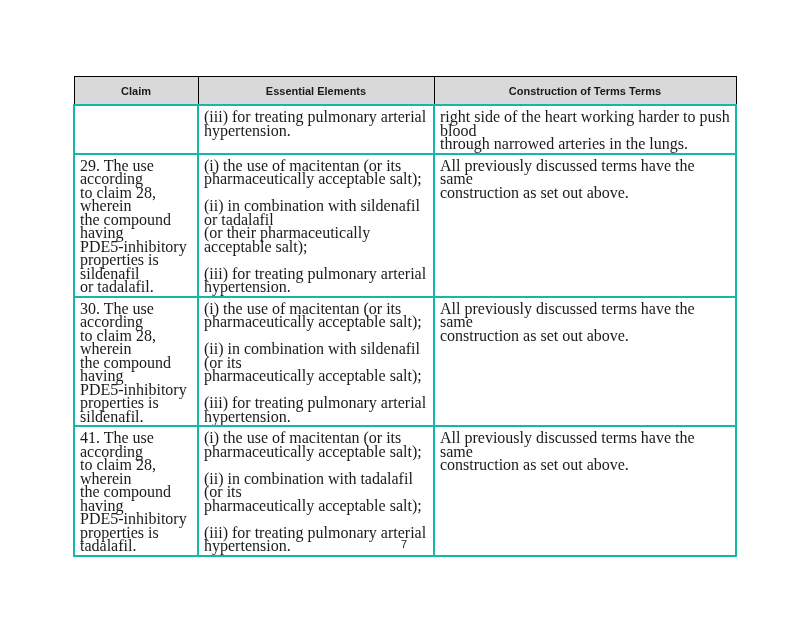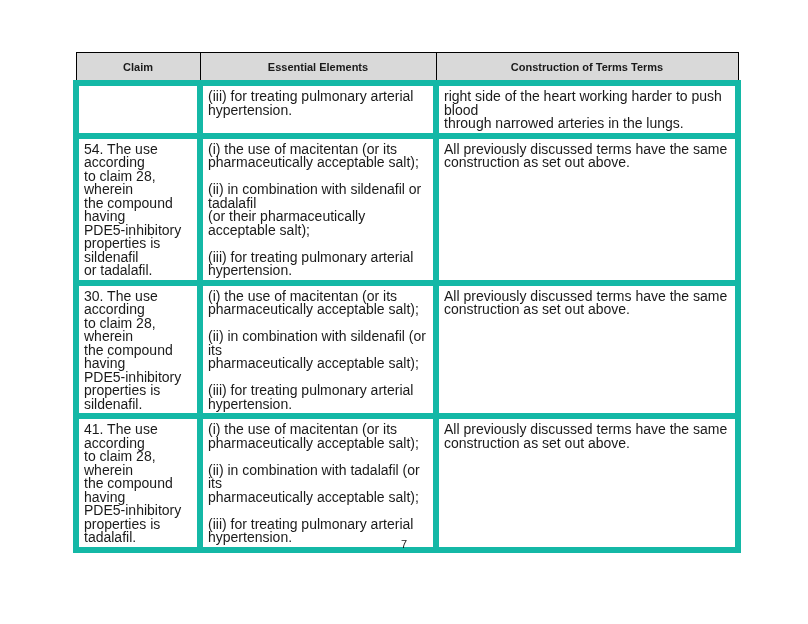--- a/index.html
+++ b/index.html
@@ -11,48 +11,49 @@
     width: 808px;
     height: 624px;
     position: relative;
     font-family: "Liberation Sans", "DejaVu Sans", sans-serif;
     color: #1a1a1a;
     overflow: hidden;
   }
   .doc-table {
     position: absolute;
     left: 73px;
-    top: 52px;
+    top: 76px;
     width: 662px;
     table-layout: fixed;
     border-collapse: collapse;
     border: 1.5px solid #000000;
   }
   .doc-table col.c1 { width: 124px; }
   .doc-table col.c2 { width: 236px; }
   .doc-table col.c3 { width: 302px; }
   .doc-table th {
     height: 23px;
     background: #d9d9d9;
     border: 1px solid #000000;
     border-bottom-width: 1.5px;
     font-size: 11px;
     font-weight: bold;
     text-align: center;
     vertical-align: middle;
     padding: 2px 4px;
   }
   .doc-table td {
-    border: 6px solid #14b8a6;
+    border: 2px solid #14b8a6;
     vertical-align: top;
-    font-size: 14px;
+    font-size: 16px;
     line-height: 13.5px;
     padding: 4px 5px 2px 5px;
     white-space: pre-line;
     overflow: hidden;
+    font-family: Liberation Serif, serif;
   }
   tr.row-cont   { height: 41px; }
   tr.row-29     { height: 116px; }
   tr.row-30     { height: 115px; margin-top: 38px; }
   tr.row-31     { height: 116px; }
   .page-footer {
     position: absolute;
     left: 0;
     right: 0;
     top: 538px;
@@ -79,21 +80,21 @@
   </thead>
   <tbody>
     <tr class="row-cont">
       <td></td>
       <td>(iii) for treating pulmonary arterial
 hypertension.</td>
       <td>right side of the heart working harder to push blood
 through narrowed arteries in the lungs.</td>
     </tr>
     <tr class="row-29">
-      <td>54. The use according
+      <td>29. The use according
 to claim 28, wherein
 the compound having
 PDE5-inhibitory
 properties is sildenafil
 or tadalafil.</td>
       <td>(i) the use of macitentan (or its
 pharmaceutically acceptable salt);
 
 (ii) in combination with sildenafil or tadalafil
 (or their pharmaceutically acceptable salt);

